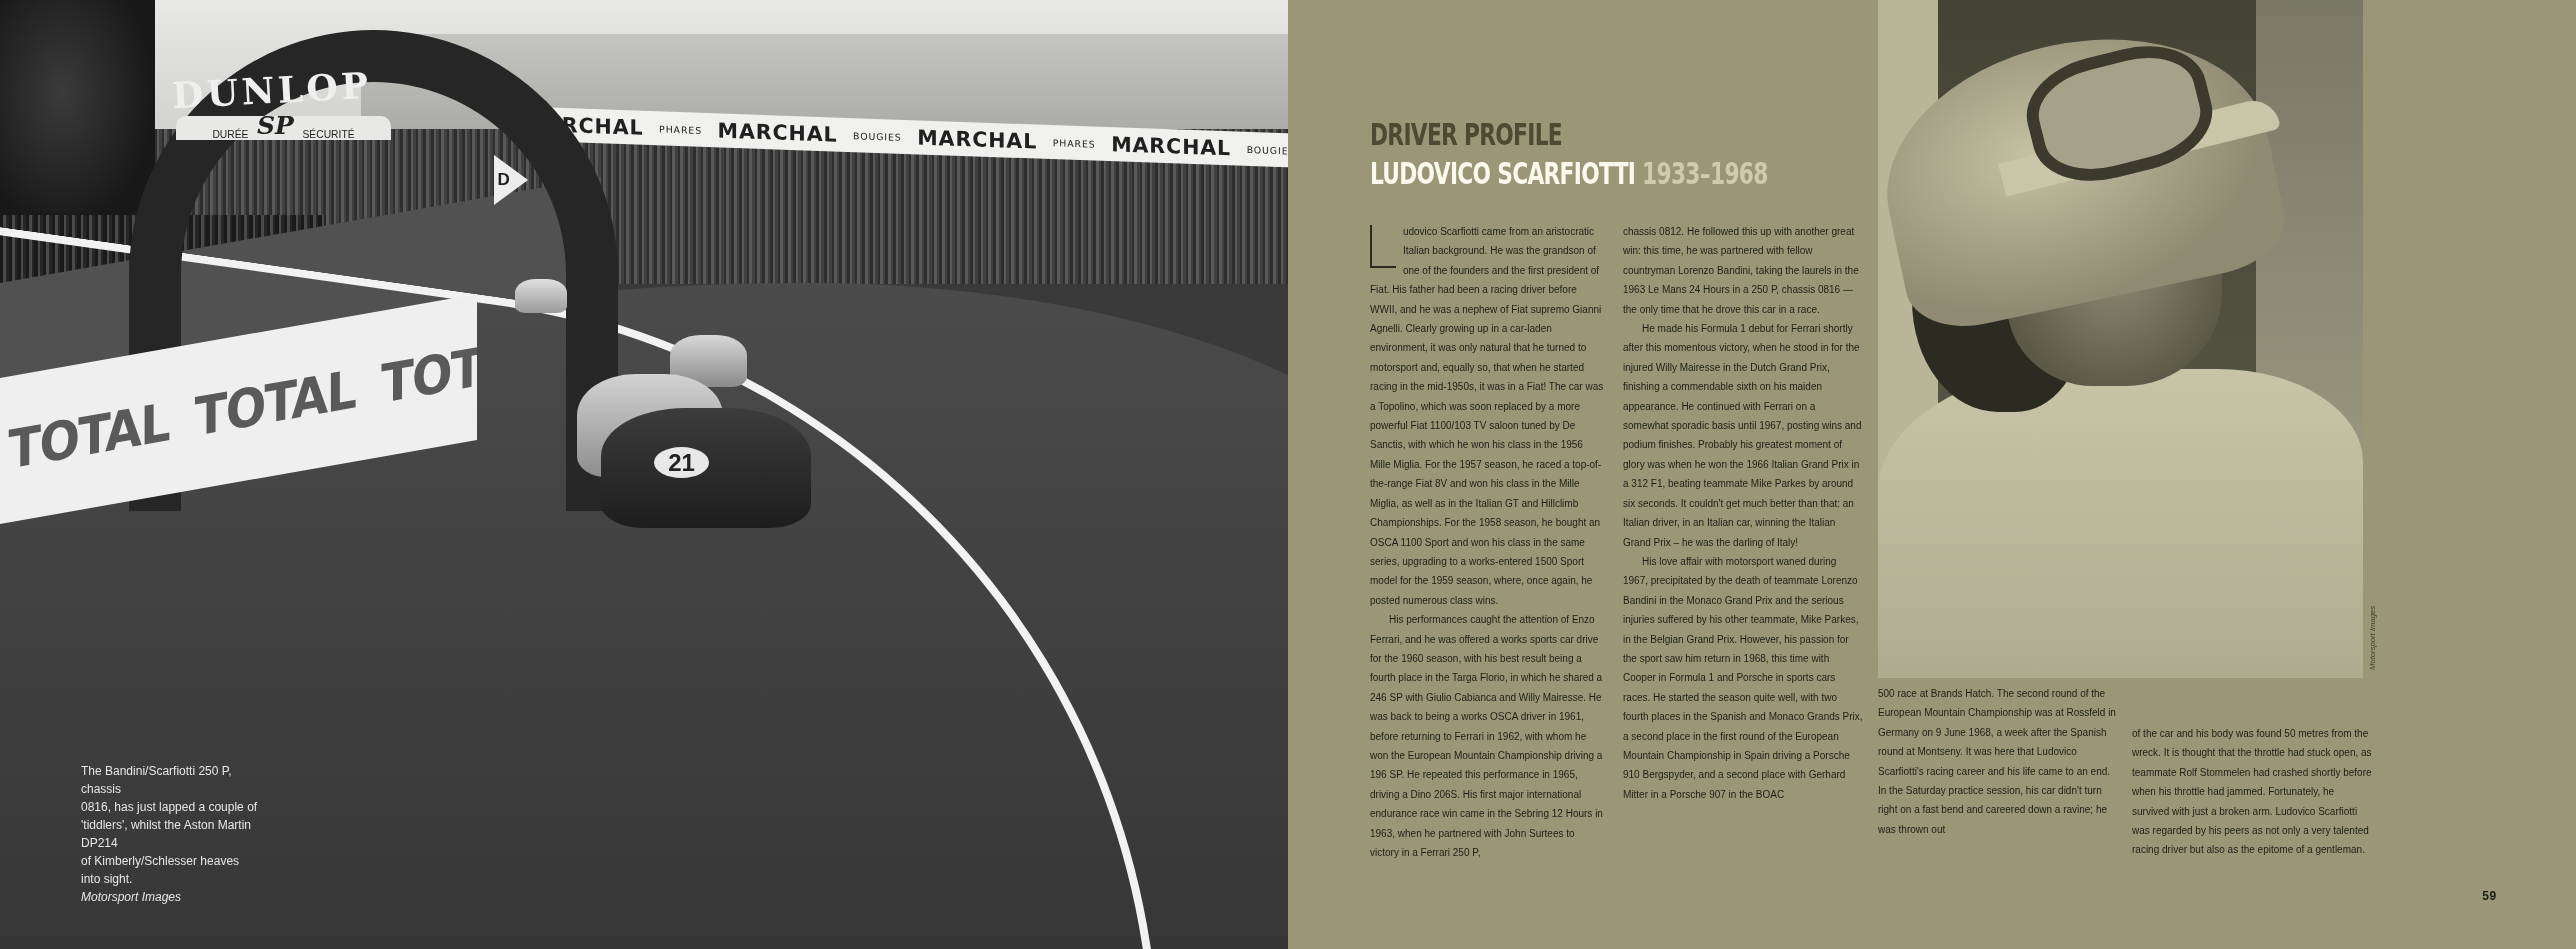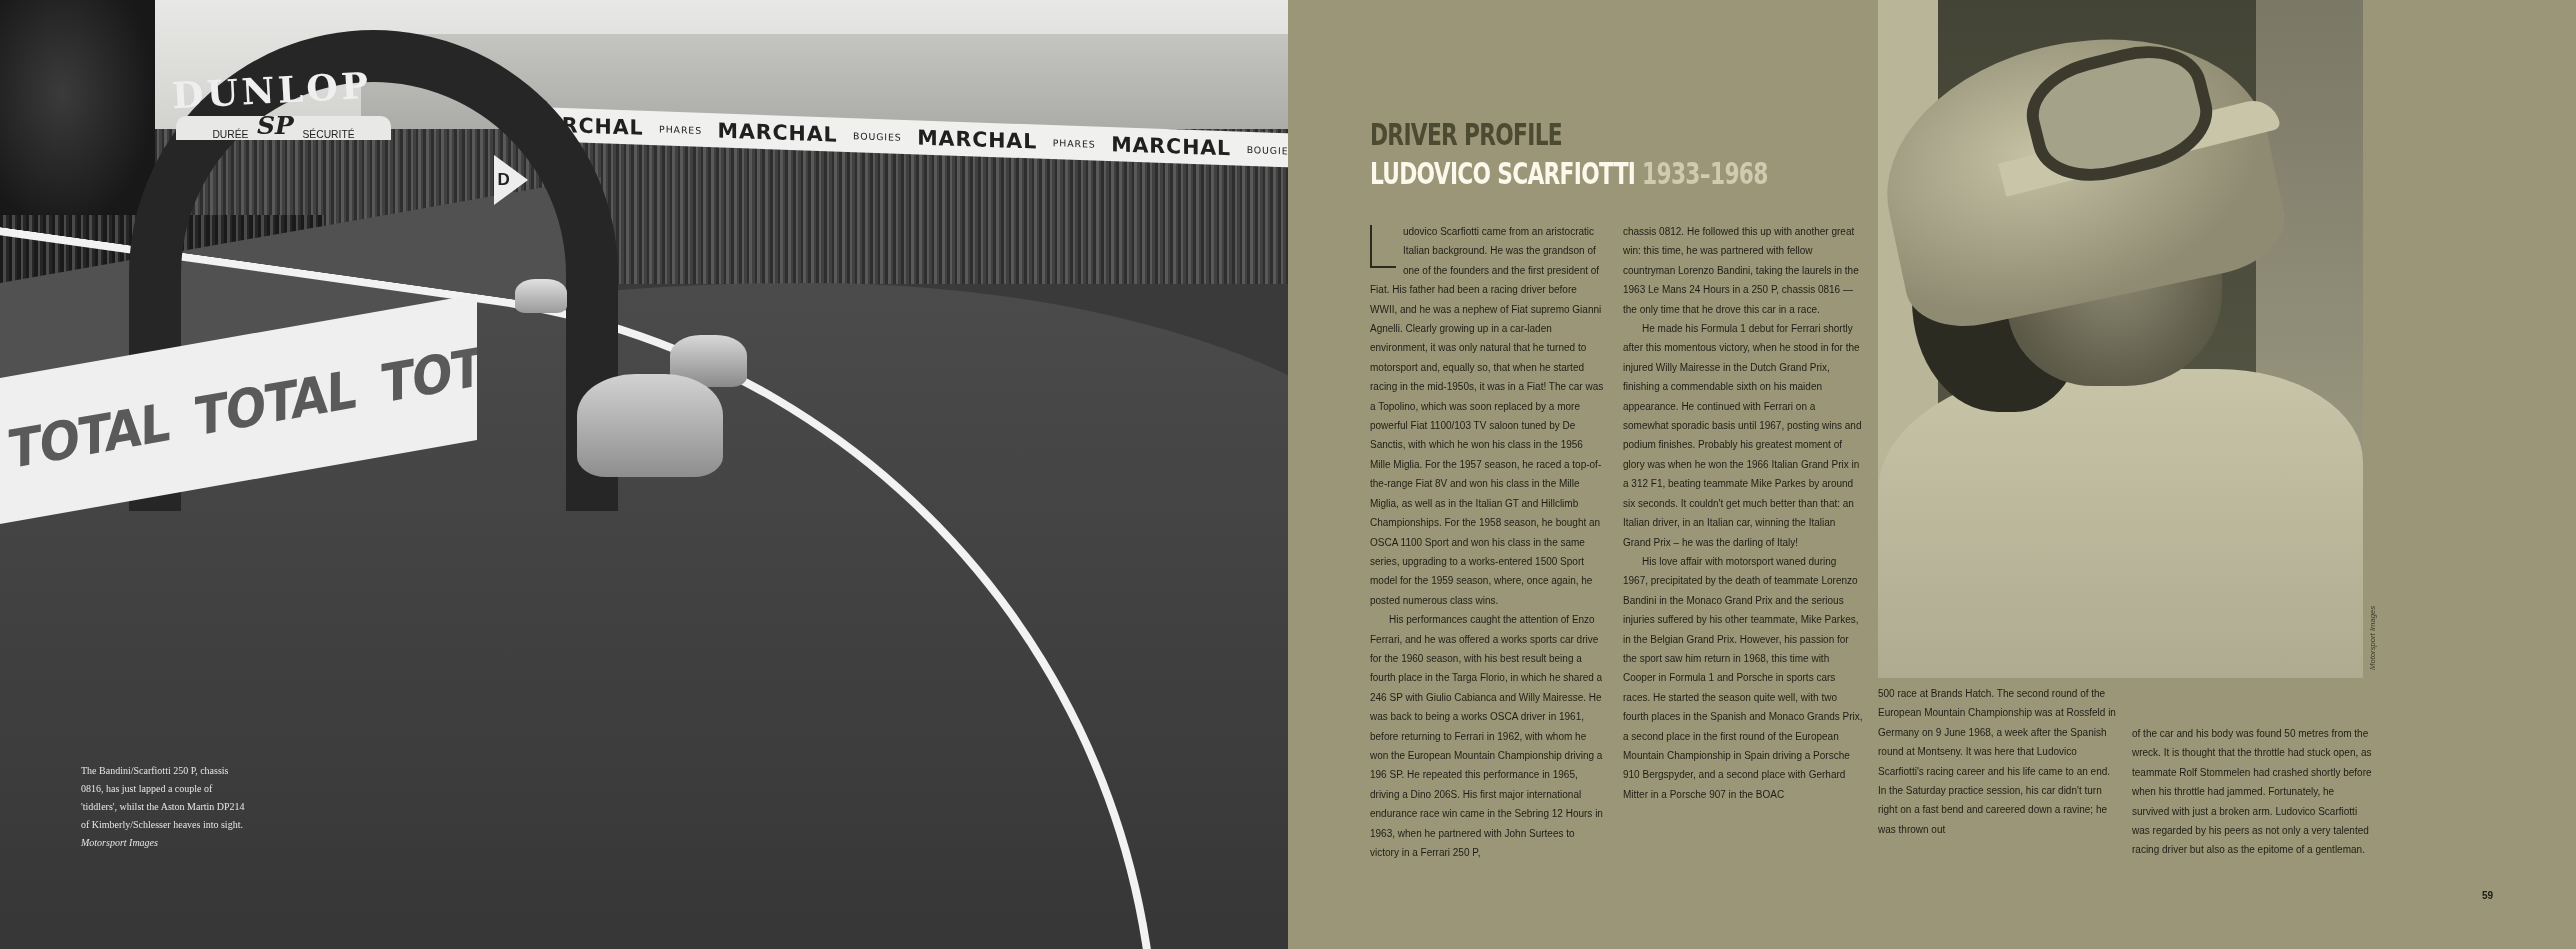--- a/index.html
+++ b/index.html
@@ -23,21 +23,21 @@
   .grass { position:absolute; left:0; top:283px; width:601px; height:283px; background:#515151; transform:skewY(-10deg); transform-origin:left; }
   .track { position:absolute; left:-172px; top:283px; width:1631px; height:945px; border-radius:60% 40% 0 0 / 40% 30% 0 0; background:linear-gradient(#4b4b4b,#2e2e2e); }
   .white-line { position:absolute; border:8.6px solid #f2f2f2; border-left:none; border-bottom:none; border-radius:0 773px 0 0; left:-343px; top:292px; width:1520px; height:1288px; box-sizing:border-box; transform:rotate(8deg); }
   .total-banner { position:absolute; left:0; top:378px; width:468px; height:146px; background:#efefef; transform:skewY(-10deg); transform-origin:left; display:flex; gap:26px; align-items:center; padding-left:8.6px; font-family:"DejaVu Sans Condensed","DejaVu Sans", sans-serif; font-weight:bold; font-size:53px; color:#5a5a5a; letter-spacing:-1.7px; overflow:hidden; }
   .car { position:absolute; border-radius:40% 40% 20% 20%; }
   .car21 { left:601px; top:408px; width:210px; height:120px; background:linear-gradient(#3c3c3c,#1d1d1d); }
   .car21 .num { position:absolute; left:53px; top:39px; width:55px; height:31px; background:#e8e8e8; border-radius:50%; font-weight:bold; font-size:24px; color:#222; text-align:center; line-height:31px; }
   .car30 { left:577px; top:374px; width:146px; height:103px; background:linear-gradient(#d2d2d2,#8e8e8e); }
   .car-far1 { left:670px; top:335px; width:77px; height:52px; background:linear-gradient(#d8d8d8,#8a8a8a); }
   .car-far2 { left:515px; top:279px; width:52px; height:34px; background:linear-gradient(#e0e0e0,#9a9a9a); }
-  .caption-left { position:absolute; left:81px; top:762px; width:180px; font-size:10px; line-height:18px; color:#e6e6e6;font-family:Liberation Serif, serif; }
+  .caption-left { position:absolute; left:81px; top:762px; width:180px; font-size:12px; line-height:18px; color:#e6e6e6; }
   .caption-left .credit { font-style:italic; display:block; }
 
   
   .heading-kicker { position:absolute; left:1370px; top:116px; font-family:"DejaVu Sans Condensed","DejaVu Sans", sans-serif; font-weight:bold; font-size:31px; color:#4d4a33; letter-spacing:-0.9px; transform:scaleX(.78); transform-origin:left; }
   .heading-name { position:absolute; left:1370px; top:155px; font-family:"DejaVu Sans Condensed","DejaVu Sans", sans-serif; font-weight:bold; font-size:31px; color:#fbf8ec; letter-spacing:-0.9px; transform:scaleX(.78); transform-origin:left; white-space:nowrap; }
   .heading-name .years { color:#cfcab0; }
 
   .col { position:absolute; font-size:10px; line-height:19.4px; color:#1f1e16; text-align:left; }
   .col p { margin:0; }
   .col p.indent { text-indent:19px; }
@@ -52,21 +52,21 @@
   .bg-light { position:absolute; left:0; top:0; width:60px; height:678px; background:#b8b598; }
   .bg-right { position:absolute; left:378px; top:0; width:107px; height:678px; background:linear-gradient(#7a7866,#a7a48a); }
   .helmet { position:absolute; left:6.9px; top:43px; width:386px; height:258px; background:radial-gradient(ellipse at 40% 40%, #c4c1a4, #8e8b72 70%); border-radius:55% 55% 20% 20%; transform:rotate(-12deg); }
   .visor { position:absolute; left:120px; top:129px; width:283px; height:34px; background:#c8c5a9; transform:rotate(-14deg); border-radius:0 34px 8.6px 0; }
   .goggles { position:absolute; left:150px; top:52px; width:159px; height:99px; border:12px solid #3b3a2d; border-radius:40%; background:#a5a28a; transform:rotate(-14deg); }
   .face { position:absolute; left:129px; top:180px; width:215px; height:206px; background:radial-gradient(ellipse at 50% 40%, #8f8c74, #5b5947 75%); border-radius:30% 45% 45% 40%; }
   .hood { position:absolute; left:34px; top:189px; width:172px; height:223px; background:#2c2b22; border-radius:40% 30% 40% 50%; }
   .shoulders { position:absolute; left:0; top:369px; width:485px; height:309px; background:linear-gradient(#c7c4a8,#aeab90); border-radius:40% 30% 0 0; }
   .photo-credit-right { position:absolute; left:2368px; top:670px; transform:rotate(-90deg); transform-origin:left top; font-size:7.7px; font-style:italic; color:#3d3b2c; white-space:nowrap; }
 
-  .folio { position:absolute; left:2482px; top:890px; font-family:Liberation Sans, sans-serif; font-weight:bold; font-size:10px; color:#1e1d14; }
+  .folio { position:absolute; left:2482px; top:890px; font-family:Liberation Mono, monospace; font-weight:bold; font-size:12px; color:#1e1d14; }
 </style>
 </head>
 <body>
 
 <div class="spread">
 
   <div class="photo-left">
     <div class="sky"></div>
     <div class="hills"></div>
     <div class="stands"></div>
@@ -96,20 +96,23 @@
     <div class="d-logo">D</div>
     <div class="total-banner">
       <span>TOTAL</span>
       <span>TOTAL</span>
       <span>TOTAL</span>
 
     </div>
     <div class="car car-far2"></div>
     <div class="car car-far1"></div>
     <div class="car car30"></div>
+    <div class="car car21">
+      <div class="num">21</div>
+    </div>
 
     <div class="caption-left">
       <span style="display:block">The Bandini/Scarfiotti 250 P, chassis</span>
       <span style="display:block">0816, has just lapped a couple of</span>
       <span style="display:block">'tiddlers', whilst the Aston Martin DP214</span>
       <span style="display:block">of Kimberly/Schlesser heaves into sight.</span>
       <span class="credit">Motorsport Images</span>
     </div>
   </div>
 

